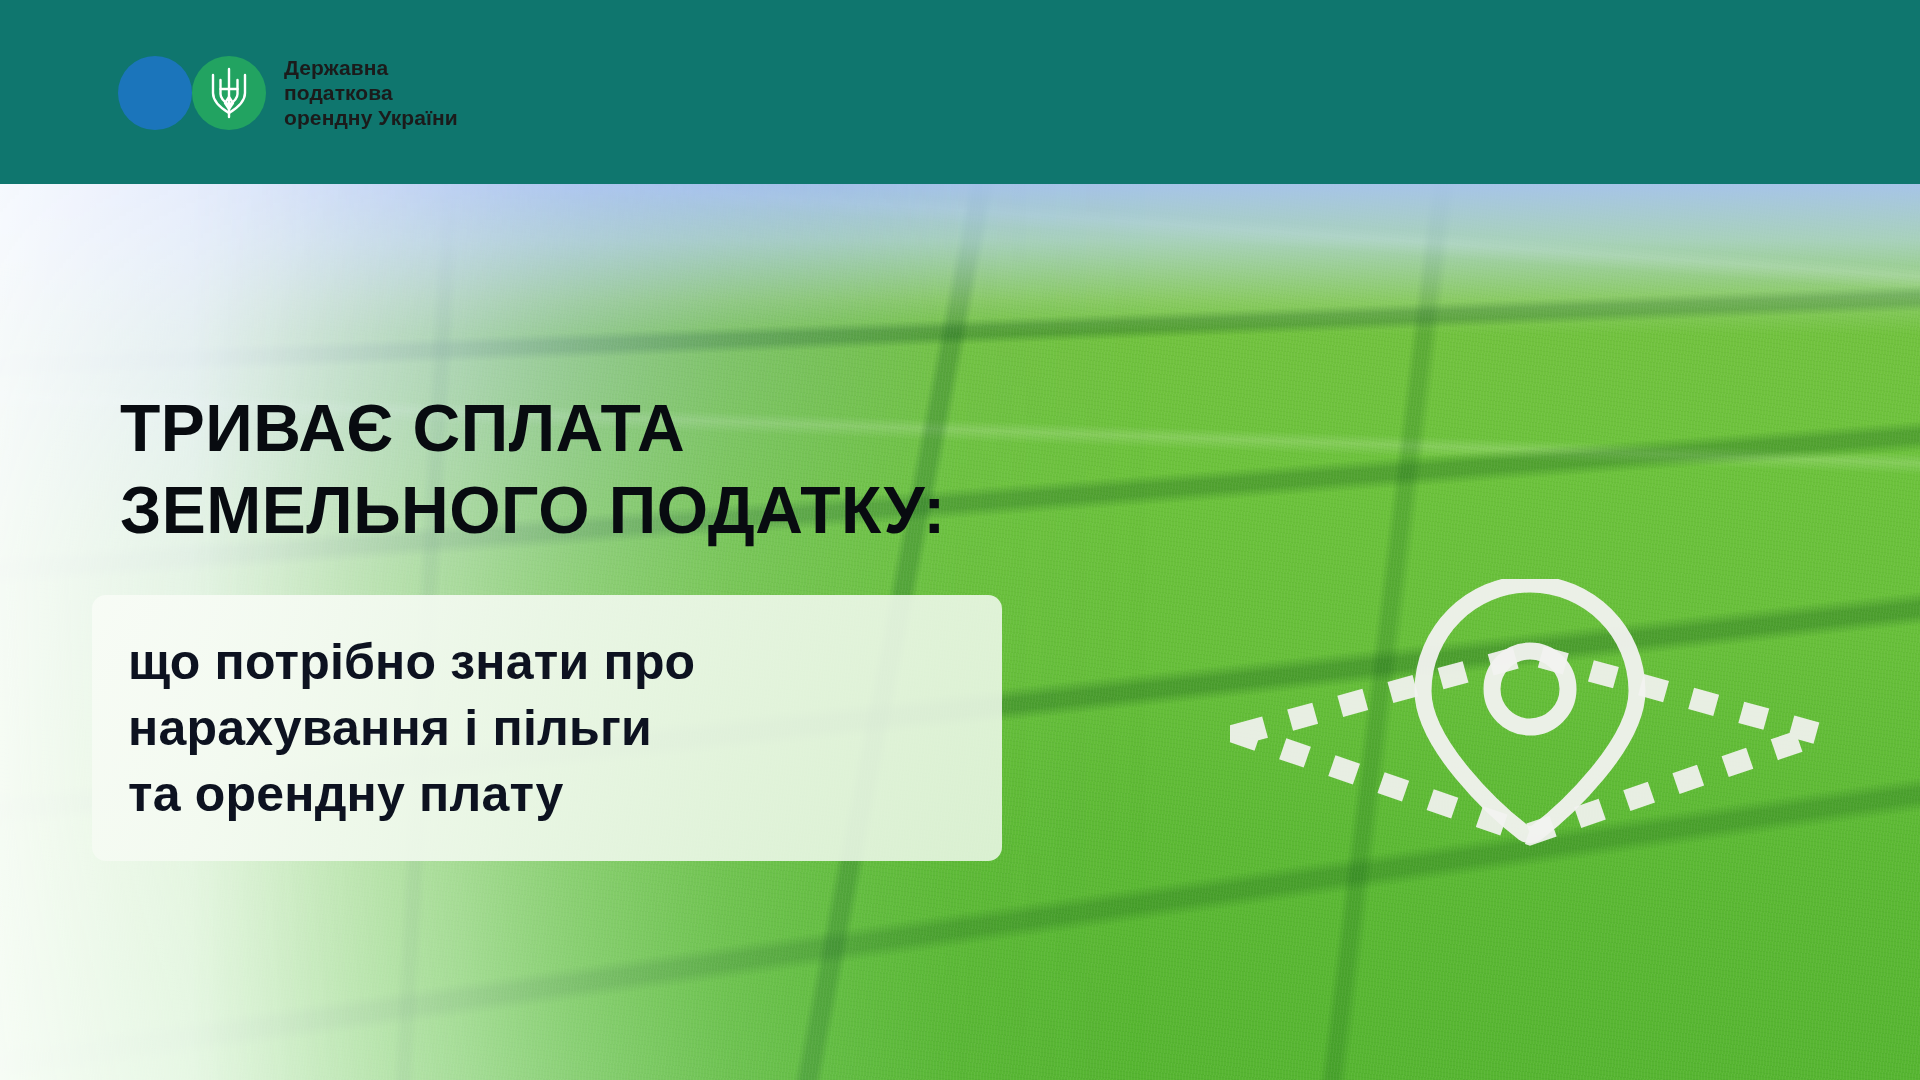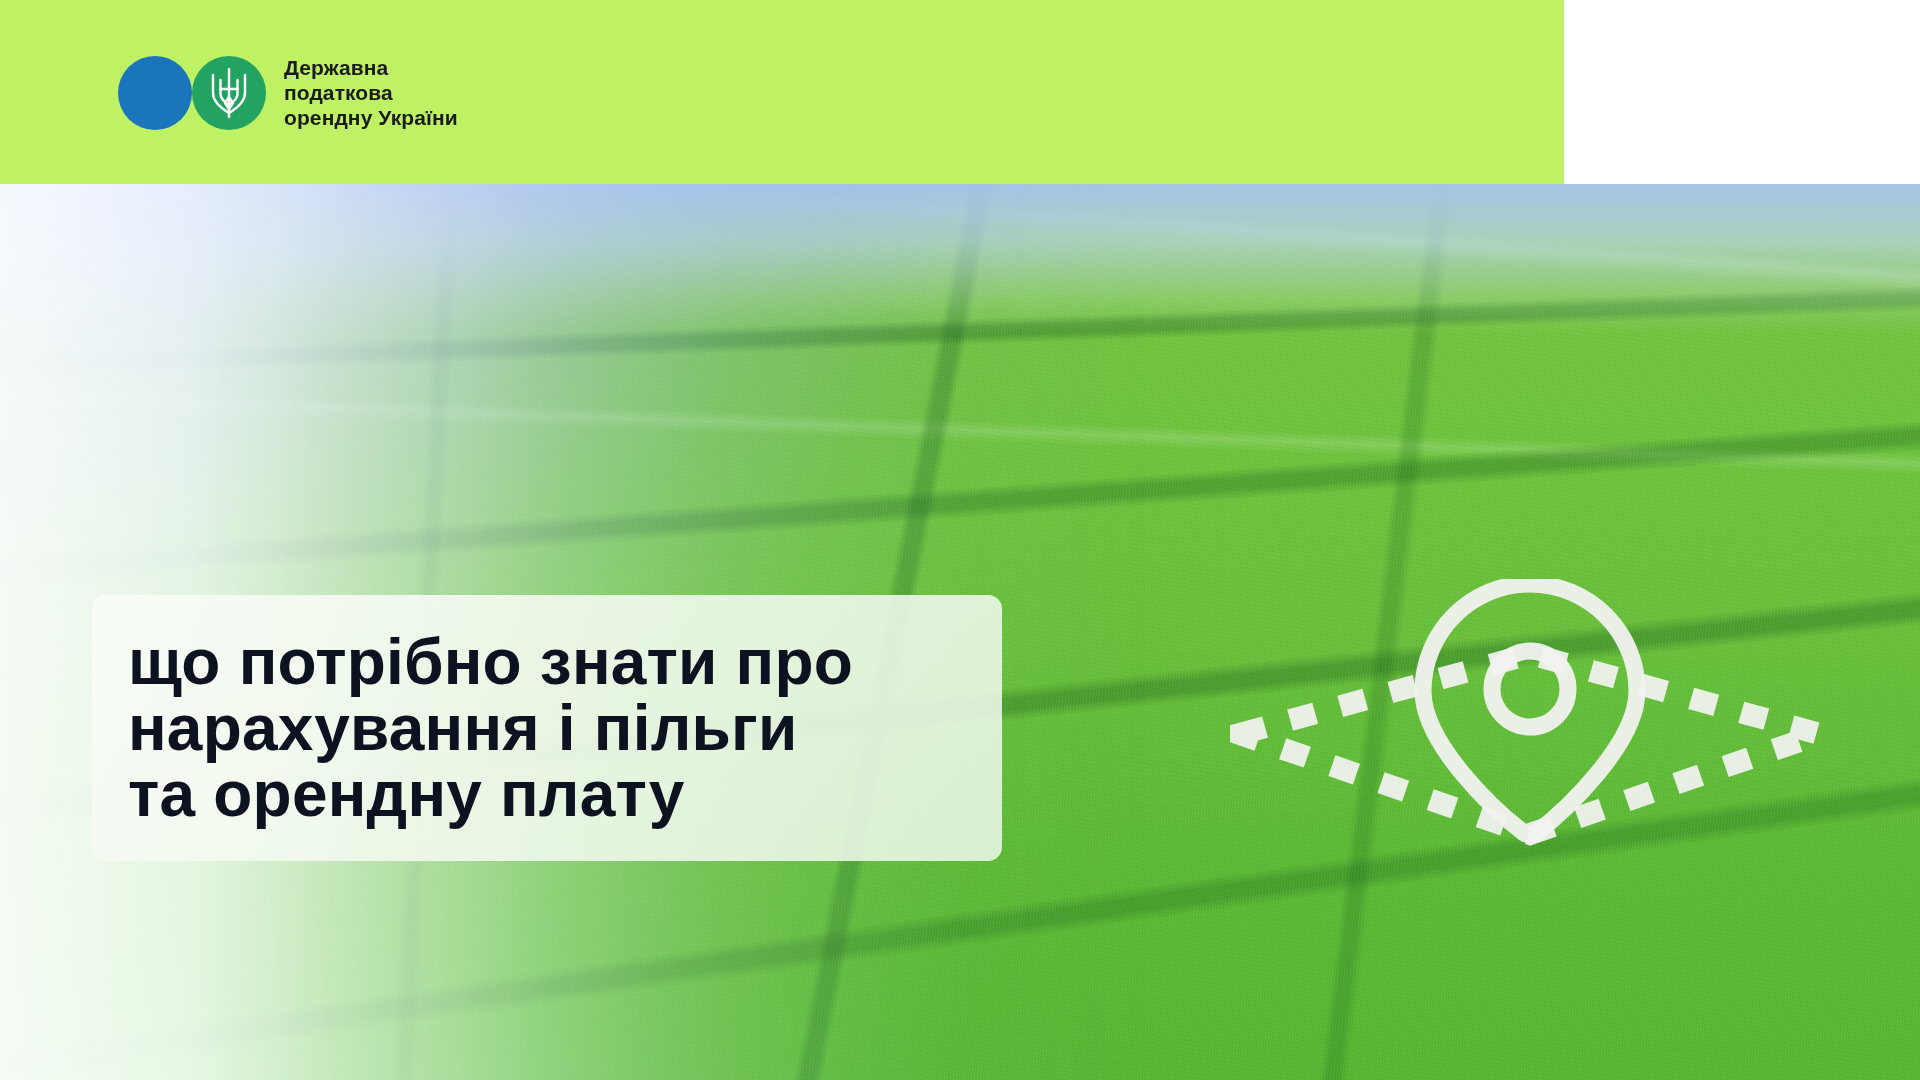--- a/index.html
+++ b/index.html
@@ -16,22 +16,22 @@
     position:relative;
     width:1920px; height:1080px;
     overflow:hidden;
     background:#ffffff;
   }
 
   
   .header{
     position:absolute;
     left:0; top:0;
-    width:1564px; height:184px;
-    background:#bef264;
+    width:1920px; height:184px;
+    background:#0f766e;
     z-index:40;
   }
 
   .logo{
     position:absolute;
     left:118px; top:55px;
     display:flex;
     align-items:center;
     gap:0px;
   }
@@ -170,21 +170,21 @@
     left:92px; top:411px;
     width:910px;
     padding:34px 34px 34px 36px;
     border-radius:14px;
     background:linear-gradient(135deg, rgba(248,252,246,.94) 0%, rgba(243,250,240,.90) 40%, rgba(238,249,234,.86) 100%);
   }
 
   .subtitle{
     font-family:"Liberation Sans", sans-serif;
     font-weight:bold;
-    font-size:64px;
+    font-size:50px;
     line-height:66px;
     letter-spacing:0.2px;
     color:#0d1220;
     white-space:pre-line;
   }
 
   .line{ display:block; }
 </style>
 </head>
 <body>
@@ -212,20 +212,22 @@
                    C335 232 407 165 407 112
                    C407 53 359 5 300 5 Z" fill="none" stroke="#f2f2f0" stroke-opacity="0.95" stroke-width="17" stroke-linejoin="round"></path>
           <circle cx="300" cy="110" r="38" fill="none" stroke="#f2f2f0" stroke-opacity="0.95" stroke-width="17"></circle>
         </g>
       </svg>
     </div>
   </div>
 
   <div class="content">
 
+    <div class="headline">ТРИВАЄ СПЛАТА
+ЗЕМЕЛЬНОГО ПОДАТКУ:</div>
 
     <div class="subtitle-box">
       <div class="subtitle">що потрібно знати про
 нарахування і пільги
 та орендну плату</div>
     </div>
 
   </div>
 
   <div class="header">

